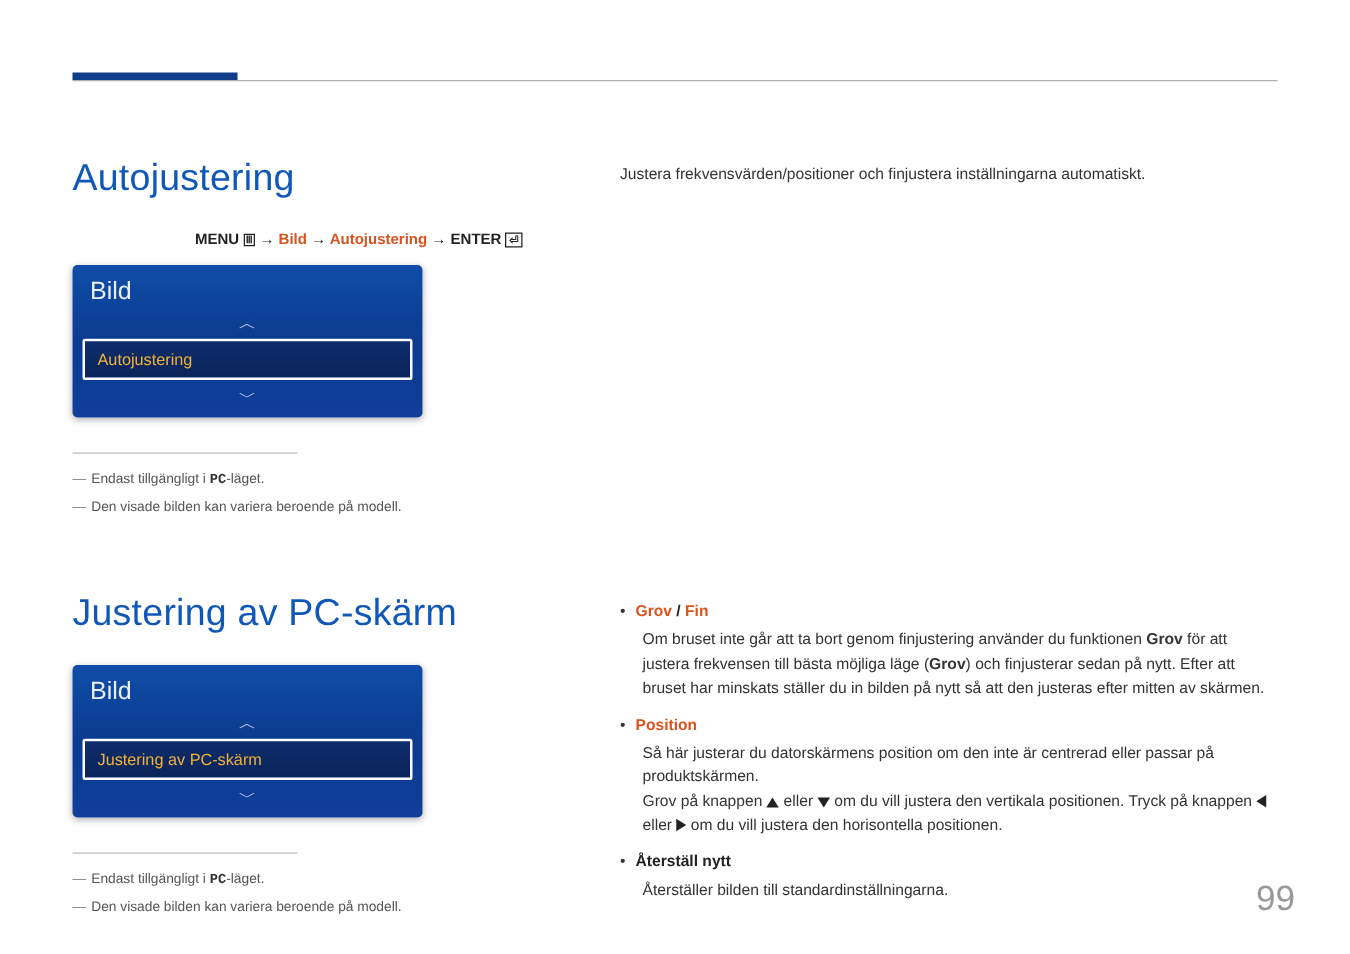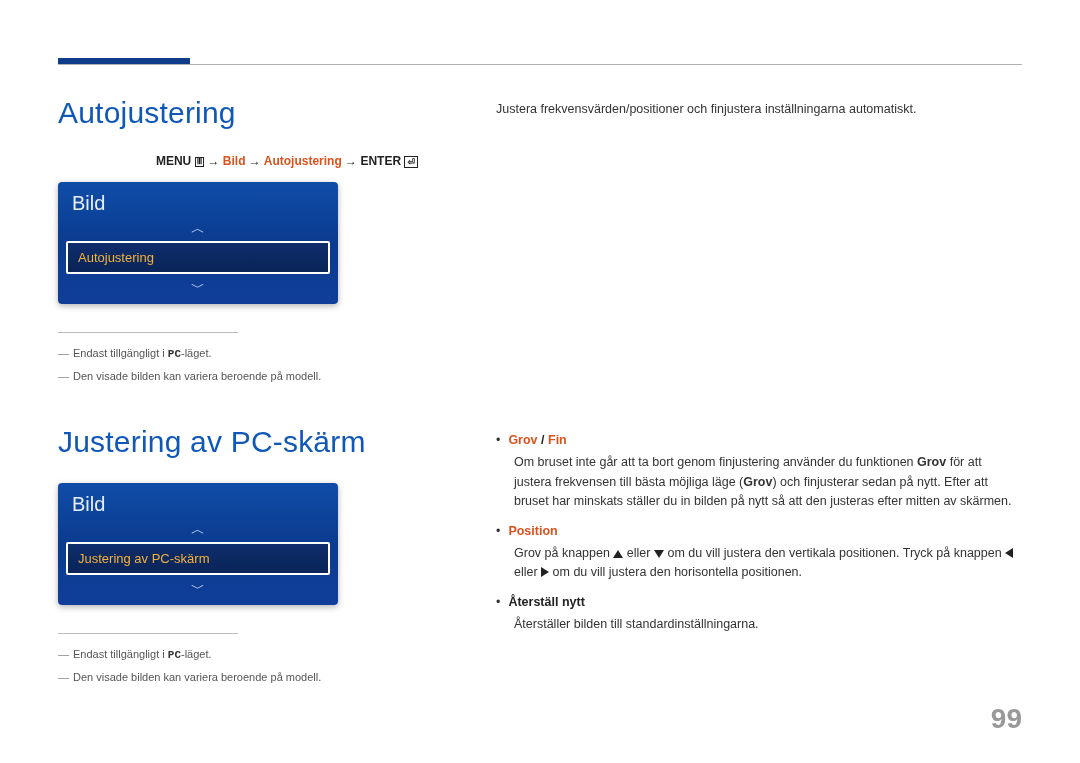--- a/index.html
+++ b/index.html
@@ -5,21 +5,21 @@
   * { box-sizing: border-box; margin: 0; padding: 0; }
   body {
     font-family: Arial, Helvetica, sans-serif;
     background: #fff;
     width: 1080px;
     height: 763px;
     position: relative;
     color: #333;
   }
   .page {
-    padding: 50px 58px 40px 58px;
+    padding: 80px 58px 40px 58px;
     position: relative;
     height: 100%;
   }
   .top-rule {
     position: absolute;
     top: 64px;
     left: 58px;
     right: 58px;
     height: 1px;
     background: #b0b0b0;
@@ -137,29 +137,29 @@
   .tri {
     display: inline-block;
     width: 0; height: 0;
     vertical-align: -1px;
   }
   .tri-up { border-left: 5px solid transparent; border-right: 5px solid transparent; border-bottom: 8px solid #222; }
   .tri-down { border-left: 5px solid transparent; border-right: 5px solid transparent; border-top: 8px solid #222; }
   .tri-left { border-top: 5px solid transparent; border-bottom: 5px solid transparent; border-right: 8px solid #222; }
   .tri-right { border-top: 5px solid transparent; border-bottom: 5px solid transparent; border-left: 8px solid #222; }
 
-  .section2 { margin-top: 33px; }
+  .section2 { margin-top: 52px; }
 
   .page-num {
     position: absolute;
-    right: 58px;
+    right: 44px;
     bottom: 28px;
     font-size: 28px;
     color: #999;
-    font-weight: 700;
+    font-weight: 400;
   }
 </style>
 </head>
 <body>
 
 <div class="page">
   <div class="top-rule-accent"></div>
   <div class="top-rule"></div>
 
   <div style="height:46px;"></div>
@@ -228,20 +228,21 @@
           <span class="dot">•</span><span class="bullet-head">Grov</span><span class="bullet-head-black"> / </span><span class="bullet-head">Fin</span>
           <div class="li-body">
             <div>
               <span>Om bruset inte går att ta bort genom finjustering använder du funktionen </span><span class="inline-bold">Grov</span><span> för att justera frekvensen till bästa möjliga läge (</span><span class="inline-bold">Grov</span><span>) och finjusterar sedan på nytt. Efter att bruset har minskats ställer du in bilden på nytt så att den justeras efter mitten av skärmen.</span>
             </div>
           </div>
         </li>
         <li>
           <span class="dot">•</span><span class="bullet-head">Position</span>
           <div class="li-body">
+            <div>Så här justerar du datorskärmens position om den inte är centrerad eller passar på produktskärmen.</div>
             <div>
               <span>Grov på knappen </span><span class="tri tri-up"></span><span> eller </span><span class="tri tri-down"></span><span> om du vill justera den vertikala positionen. Tryck på knappen </span><span class="tri tri-left"></span><span> eller </span><span class="tri tri-right"></span><span> om du vill justera den horisontella positionen.</span>
             </div>
           </div>
         </li>
         <li>
           <span class="dot">•</span><span class="bullet-head-black">Återställ nytt</span>
           <div class="li-body">
             <div>Återställer bilden till standardinställningarna.</div>
           </div>

